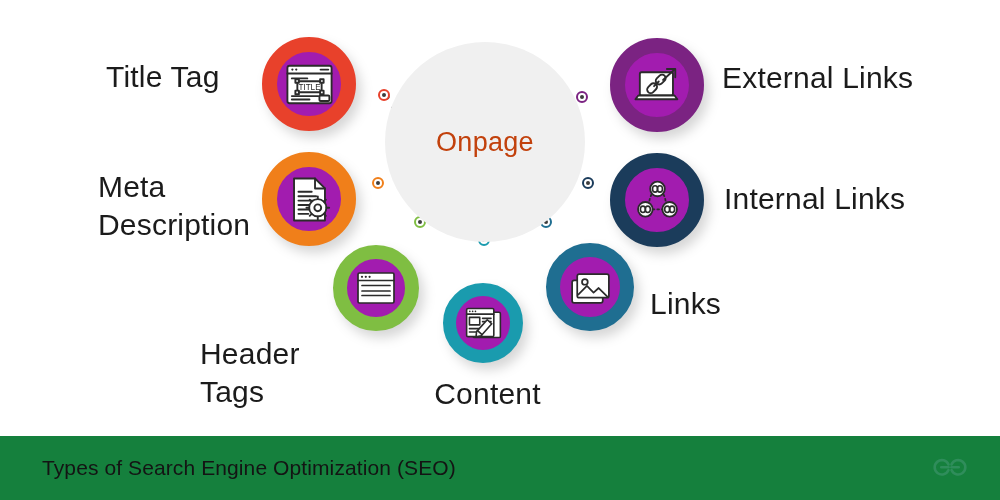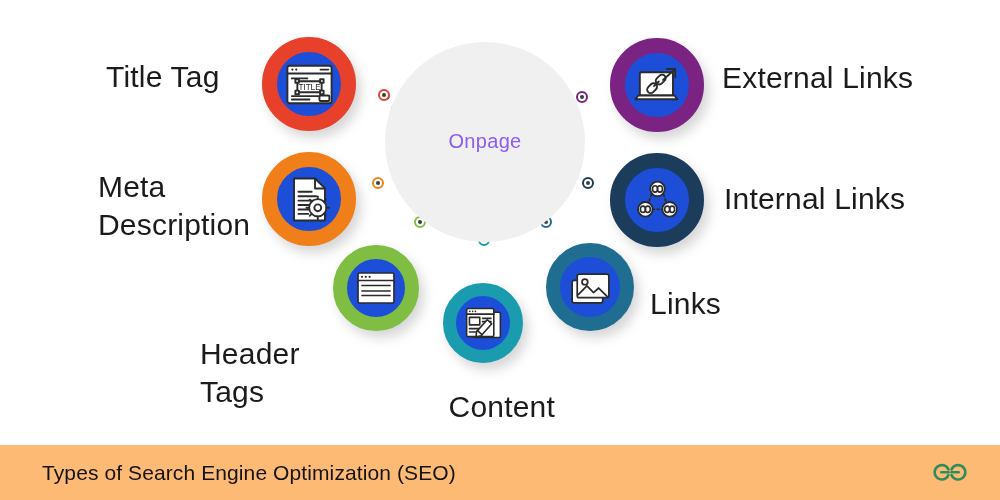--- a/index.html
+++ b/index.html
@@ -24,22 +24,22 @@
     width: 200px;
     height: 200px;
     border-radius: 50%;
     background: #f0f0f0;
     display: flex;
     flex-direction: column;
     align-items: center;
     justify-content: center;
   }
   .hub-line {
-    font-size: 20px;
-    color: #8b5cf6;
+    font-size: 27px;
+    color: #c2410c;
     line-height: 1.28;
     letter-spacing: 0.3px;
     font-weight: 400;
     text-align: center;
   }
 
   
   .arc-svg {
     position: absolute;
     left: 355px;
@@ -57,21 +57,21 @@
   }
 
   
   .node {
     position: absolute;
     border-radius: 50%;
     display: flex;
     align-items: center;
     justify-content: center;
     box-sizing: border-box;
-    background: #1d4ed8;
+    background: #a21caf;
   }
   .node .glyph {
     display: block;
   }
   .node-shadow {
     position: absolute;
     border-radius: 50%;
     background: rgba(0,0,0,0.16);
     filter: blur(6px);
     z-index: 0;
@@ -88,22 +88,22 @@
   }
   .label.left  { text-align: left; }
   .label.center{ text-align: center; }
 
   
   .footer {
     position: absolute;
     left: 0;
     bottom: 0;
     width: 1000px;
-    height: 55px;
-    background: #fdba74;
+    height: 64px;
+    background: #15803d;
     display: flex;
     align-items: center;
     justify-content: space-between;
   }
   .footer-title {
     font-size: 21px;
     color: #141414;
     margin-left: 42px;
     letter-spacing: 0.1px;
   }
@@ -277,21 +277,21 @@
         </svg>
       </div>
     </div>
 
   <div id="labels">
       <div class="label left" style="left: 106px; top: 58px; width: 150px;">Title Tag</div>
       <div class="label left" style="left: 92px; top: 168px; width: 180px; margin-left: 6px;">Meta
 Description</div>
       <div class="label left" style="left: 200px; top: 303px; width: 130px; margin-top: 32px;">Header
 Tags</div>
-      <div class="label center" style="left: 420px; top: 388px; width: 135px; text-align: right;">Content</div>
+      <div class="label center" style="left: 420px; top: 375px; width: 135px;">Content</div>
       <div class="label left" style="left: 650px; top: 285px; width: 150px;">Links</div>
       <div class="label left" style="left: 724px; top: 180px; width: 220px;">Internal Links</div>
       <div class="label left" style="left: 722px; top: 59px; width: 220px;">External Links</div>
     </div>
 
   <div class="footer">
     <div class="footer-title">Types of Search Engine Optimization (SEO)</div>
     <div class="footer-logo">
       <svg width="40" height="26" viewBox="0 0 40 26">
         <g fill="none" stroke="#2F8D5B" stroke-width="2.6">

